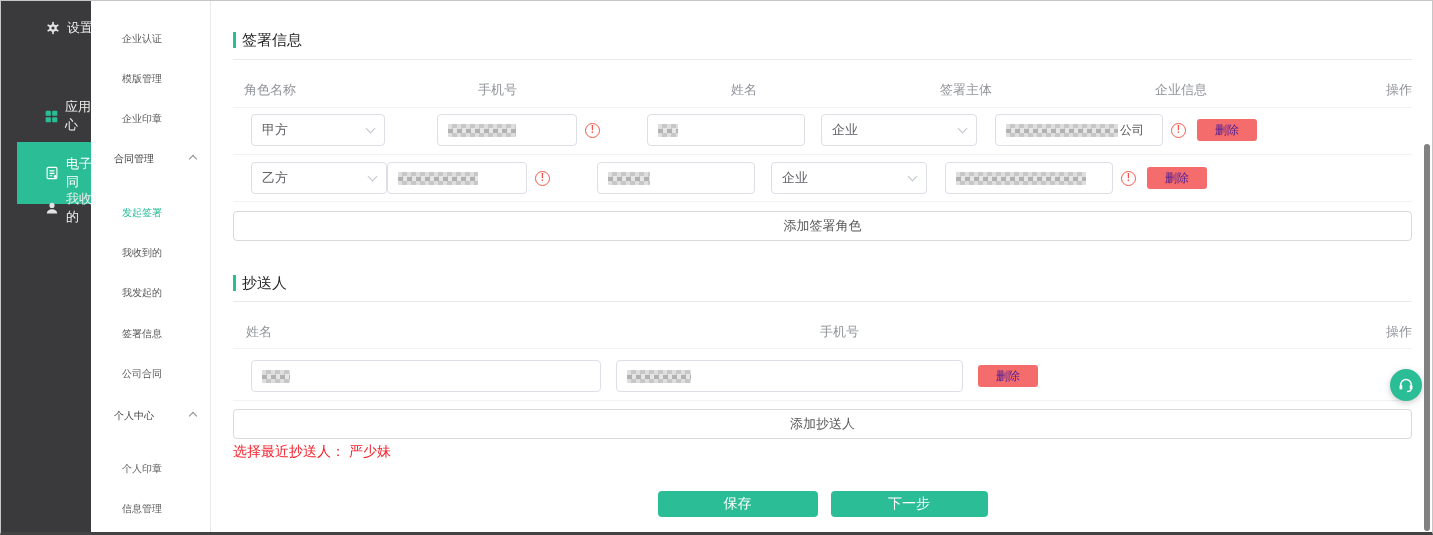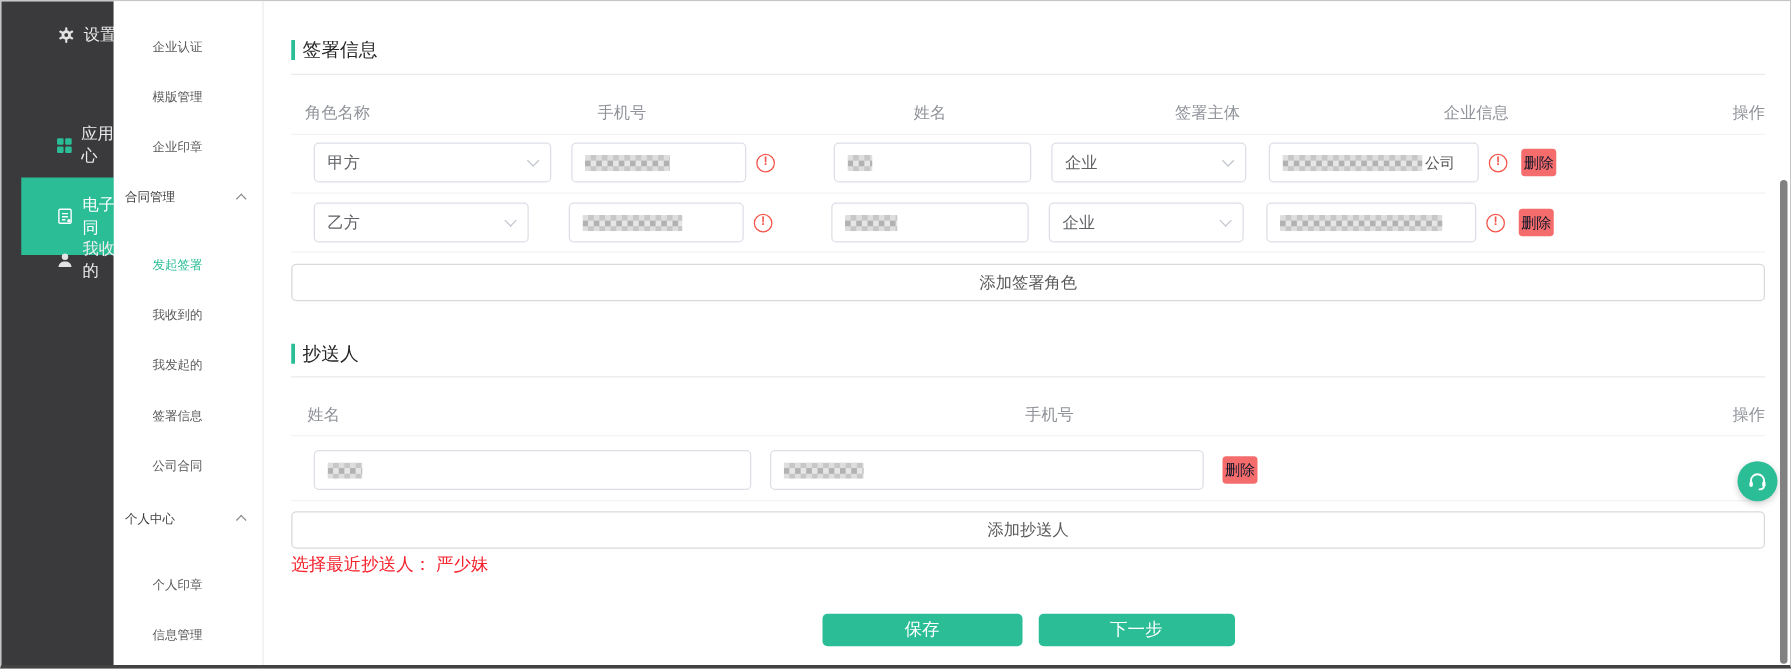--- a/index.html
+++ b/index.html
@@ -12,21 +12,21 @@
   .dark-sidebar { position:relative; width:90px; background:#3a3a3c; flex:none; }
   .dsb-item { position:absolute; left:16px; width:90px; height:38px; display:flex; align-items:center;
               padding-left:28px; color:#ededed; font-size:13px; cursor:pointer; }
   .dsb-item .ic { width:15px; height:15px; margin-right:7px; display:flex; align-items:center; justify-content:center; }
   .dsb-item.active { background:#2abd96; color:#fff; height:62px; }
 
   
   .sub-sidebar { position:relative; width:120px; flex:none; background:#fff; border-right:1px solid #e9e9e9; }
   .ssb-item { position:absolute; left:0; width:119px; height:20px; line-height:20px; font-size:10px;
               color:#595959; padding-left:31px; cursor:pointer; white-space:nowrap; }
-  .ssb-item.parent { padding-left:9px; color:#404040; }
+  .ssb-item.parent { padding-left:23px; color:#404040; }
   .ssb-item.active { color:#2abd96; }
   .chev-up { position:absolute; right:14px; top:7px; width:6px; height:6px;
              border-right:1px solid #8c8c8c; border-bottom:1px solid #8c8c8c; transform:rotate(-135deg); }
 
   
   .main { position:relative; flex:1; background:#fff; padding:0 20px 0 22px; overflow:hidden; }
   .sec-title { display:flex; align-items:center; height:16px; font-size:15px; color:#262626; font-weight:500; }
   .sec-title .bar { width:3px; height:16px; background:#2abd96; margin-right:6px; flex:none; }
   .hr { border-top:1px solid #e9e9e9; height:0; }
   .hr-light { border-top:1px solid #f0f2f5; height:0; }
@@ -44,21 +44,21 @@
           font-size:13px; color:#606266; flex:none; cursor:pointer; }
   .sel-arrow { width:7px; height:7px; border-right:1px solid #c0c4cc; border-bottom:1px solid #c0c4cc;
                transform:rotate(45deg); margin-top:-4px; flex:none; }
   .mosaic { display:inline-block; height:13px; border-radius:1px;
             background:conic-gradient(#c7c7c7 25%, #e6e6e6 0 50%, #b2b2b2 0 75%, #dedede 0);
             background-size:9px 9px; }
   .suffix { font-size:12px; color:#555; margin-left:2px; white-space:nowrap; }
   .warn { width:15px; height:15px; border:1.5px solid #f5564c; border-radius:50%; color:#f5564c;
           font-size:10px; font-weight:bold; display:flex; align-items:center; justify-content:center;
           flex:none; line-height:1; }
-  .del { width:28px; height:22px; background:#f56c6c; border-radius:3px; color:#0f172a; font-size:12px;
+  .del { width:60px; height:22px; background:#f56c6c; border-radius:3px; color:#4c1d95; font-size:12px;
          display:flex; align-items:center; justify-content:center; flex:none; cursor:pointer; }
   .addbtn { height:30px; border:1px solid #d9d9d9; border-radius:4px; background:#fff; color:#595959;
             font-size:13px; display:flex; align-items:center; justify-content:center; cursor:pointer; }
   .hint { margin-top:5px; font-size:14px; color:#f5222d; line-height:14px; }
   .footer { margin-top:33px; display:flex; justify-content:center; gap:13px; }
   .fbtn { height:26px; background:#2abd96; border-radius:4px; color:#fff; font-size:14px;
           display:flex; align-items:center; justify-content:center; cursor:pointer; }
   .fbtn.save { width:160px; } .fbtn.next { width:157px; }
 
   
@@ -153,21 +153,21 @@
       <span class="th" style="width:195px">角色名称</span>
       <span class="th" style="width:214px">手机号</span>
       <span class="th" style="width:170px">姓名</span>
       <span class="th" style="width:176px">签署主体</span>
       <span class="th" style="width:192px">企业信息</span>
       <span class="th">操作</span>
     </div>
     <div class="hr-light" style="margin-top:8px"></div>
 
     <div class="trow" style="margin-top:6px; padding-left:18px">
-      <div class="sbox" style="width:190px; margin-right:16px">
+      <div class="sbox" style="width:134px; margin-right:52px">
         <span>甲方</span>
         <span class="sel-arrow"></span>
       </div>
       <div class="ibox" style="width:140px; margin-right:8px">
         <span class="mosaic" style="width:68px"></span>
       </div>
       <span class="warn" style="margin-right:47px">!</span>
       <div class="ibox" style="width:158px; margin-right:16px">
         <span class="mosaic" style="width:20px"></span>
       </div>
@@ -178,21 +178,21 @@
       <div class="ibox" style="width:168px; margin-right:8px">
         <span class="mosaic" style="width:112px"></span>
         <span class="suffix">公司</span>
       </div>
       <span class="warn" style="margin-right:11px">!</span>
       <div class="del">删除</div>
     </div>
     <div class="hr-light" style="margin-top:8px"></div>
 
     <div class="trow" style="margin-top:7px; padding-left:18px">
-      <div class="sbox" style="width:172px; margin-right:32px">
+      <div class="sbox" style="width:136px; ">
         <span>乙方</span>
         <span class="sel-arrow"></span>
       </div>
       <div class="ibox" style="width:140px; margin-right:8px">
         <span class="mosaic" style="width:80px"></span>
       </div>
       <span class="warn" style="margin-right:47px">!</span>
       <div class="ibox" style="width:158px; margin-right:16px">
         <span class="mosaic" style="width:42px"></span>
       </div>

